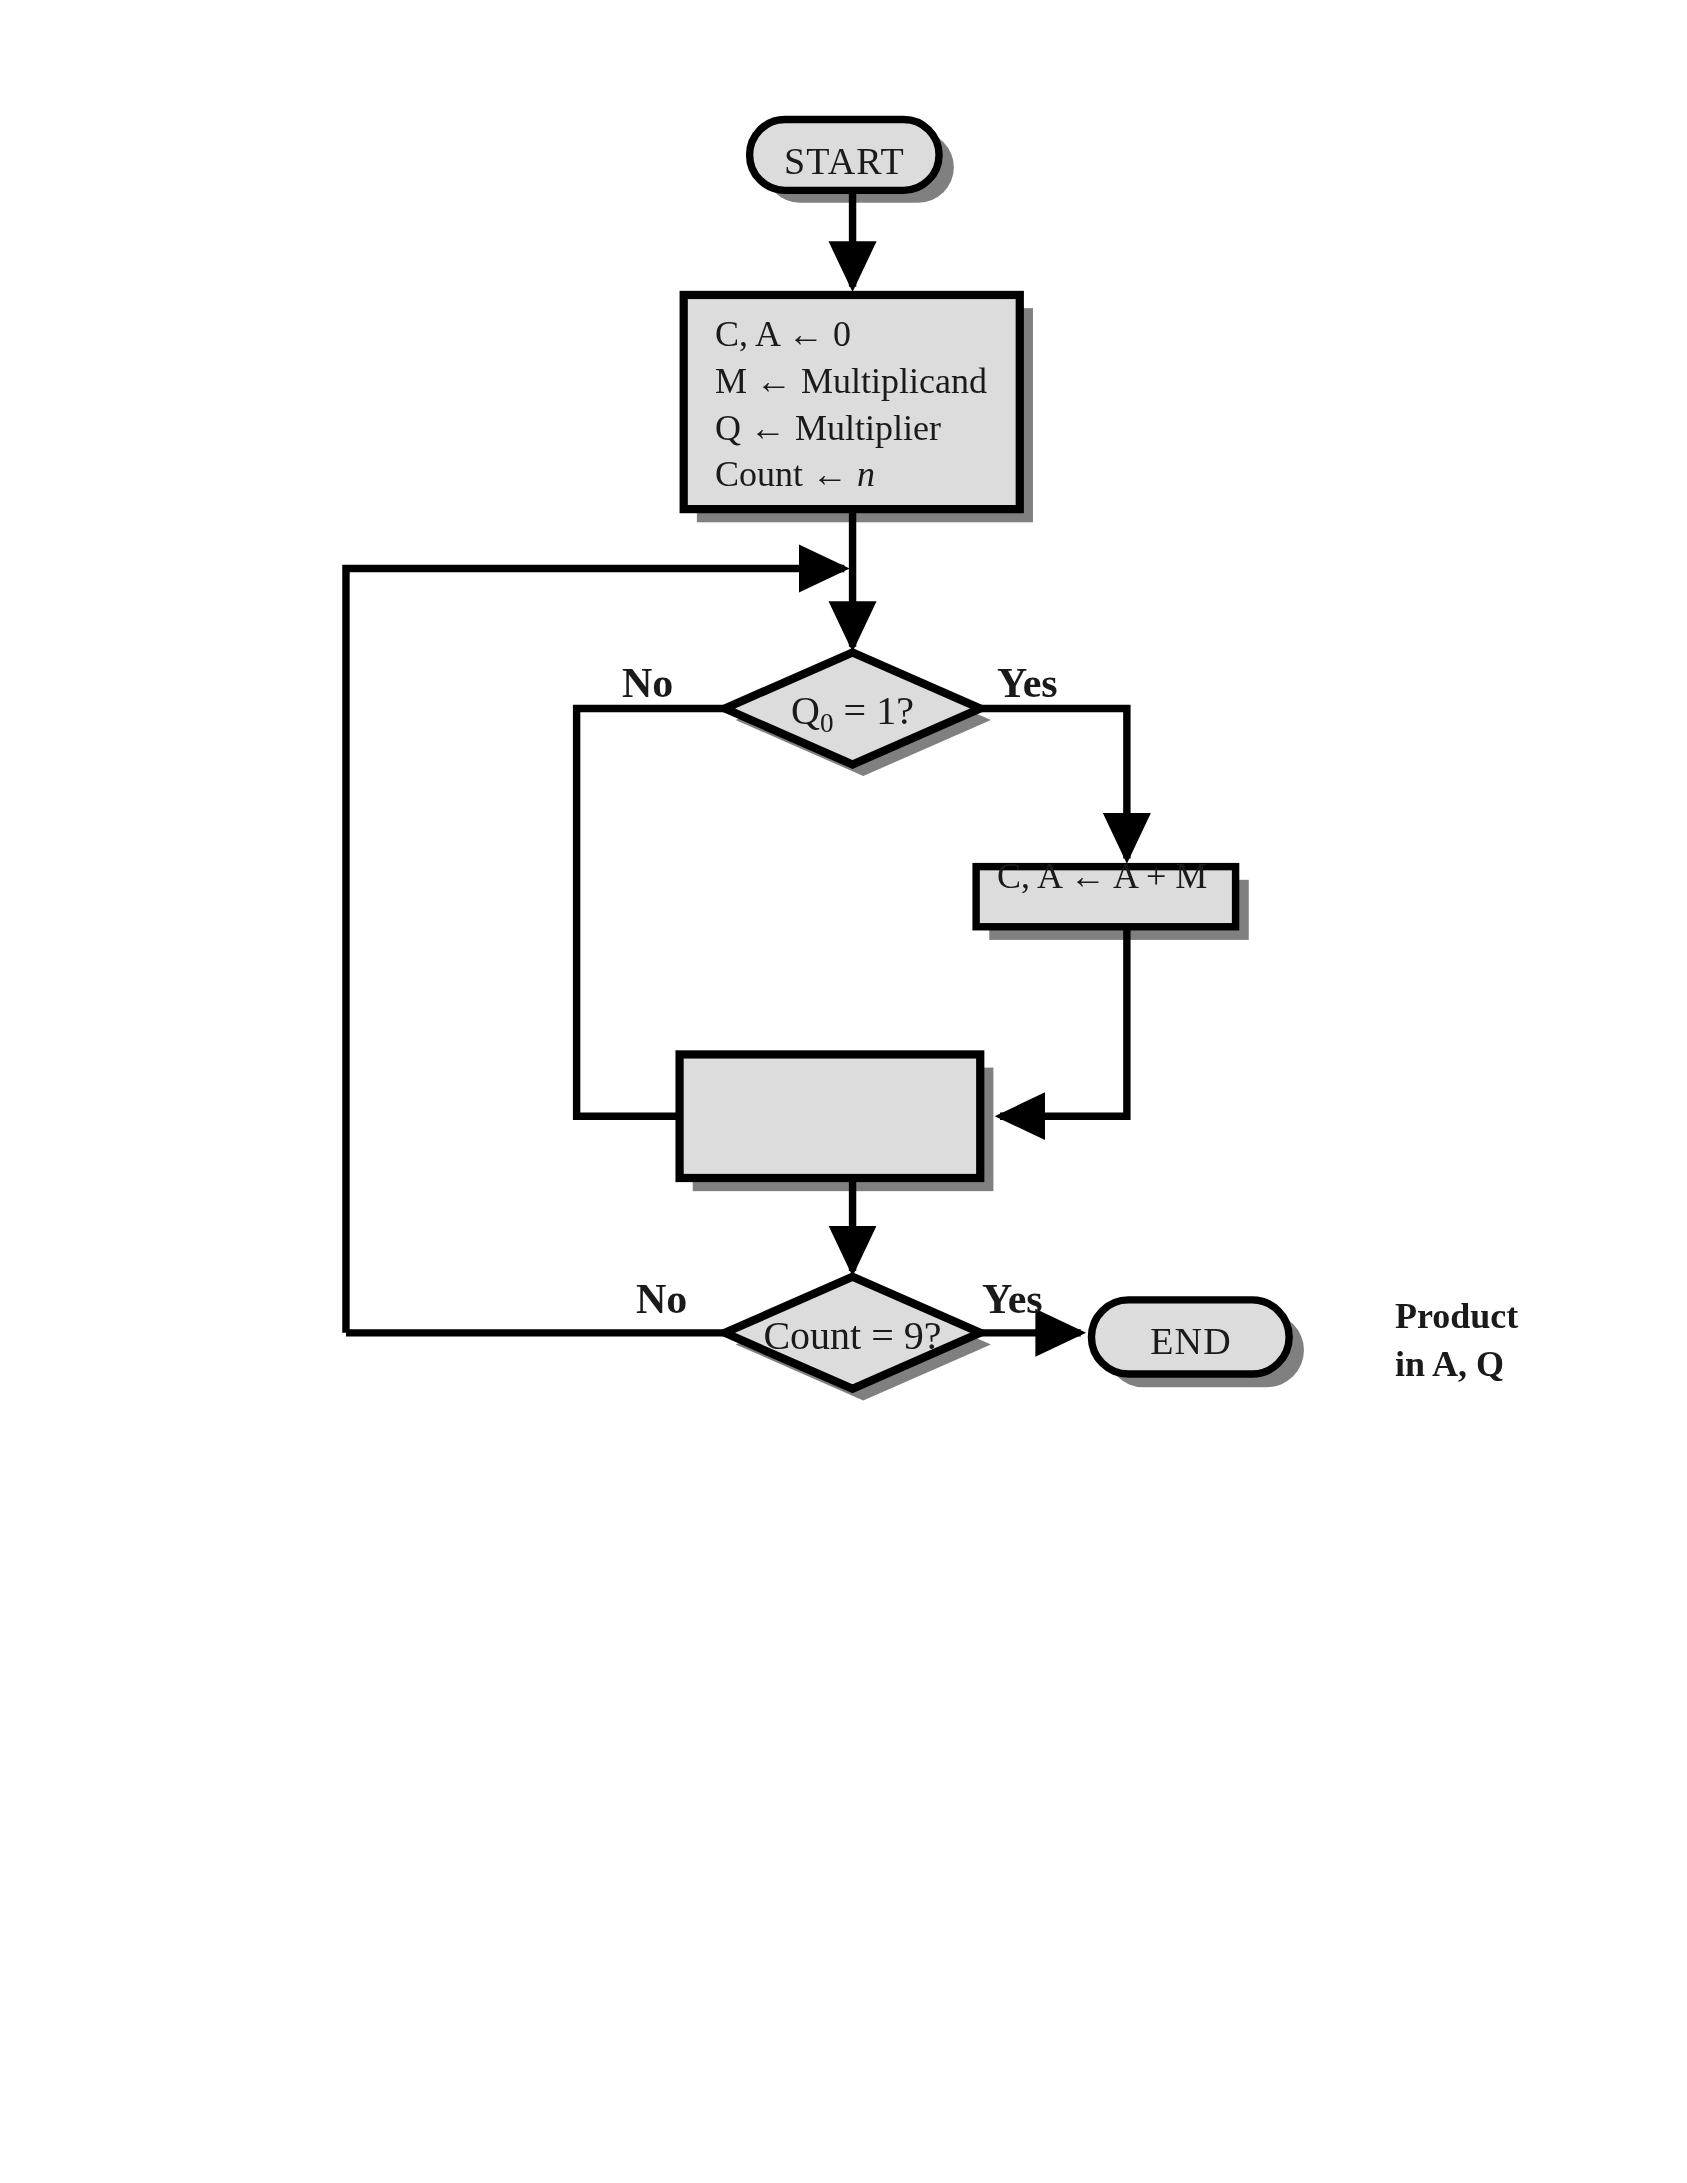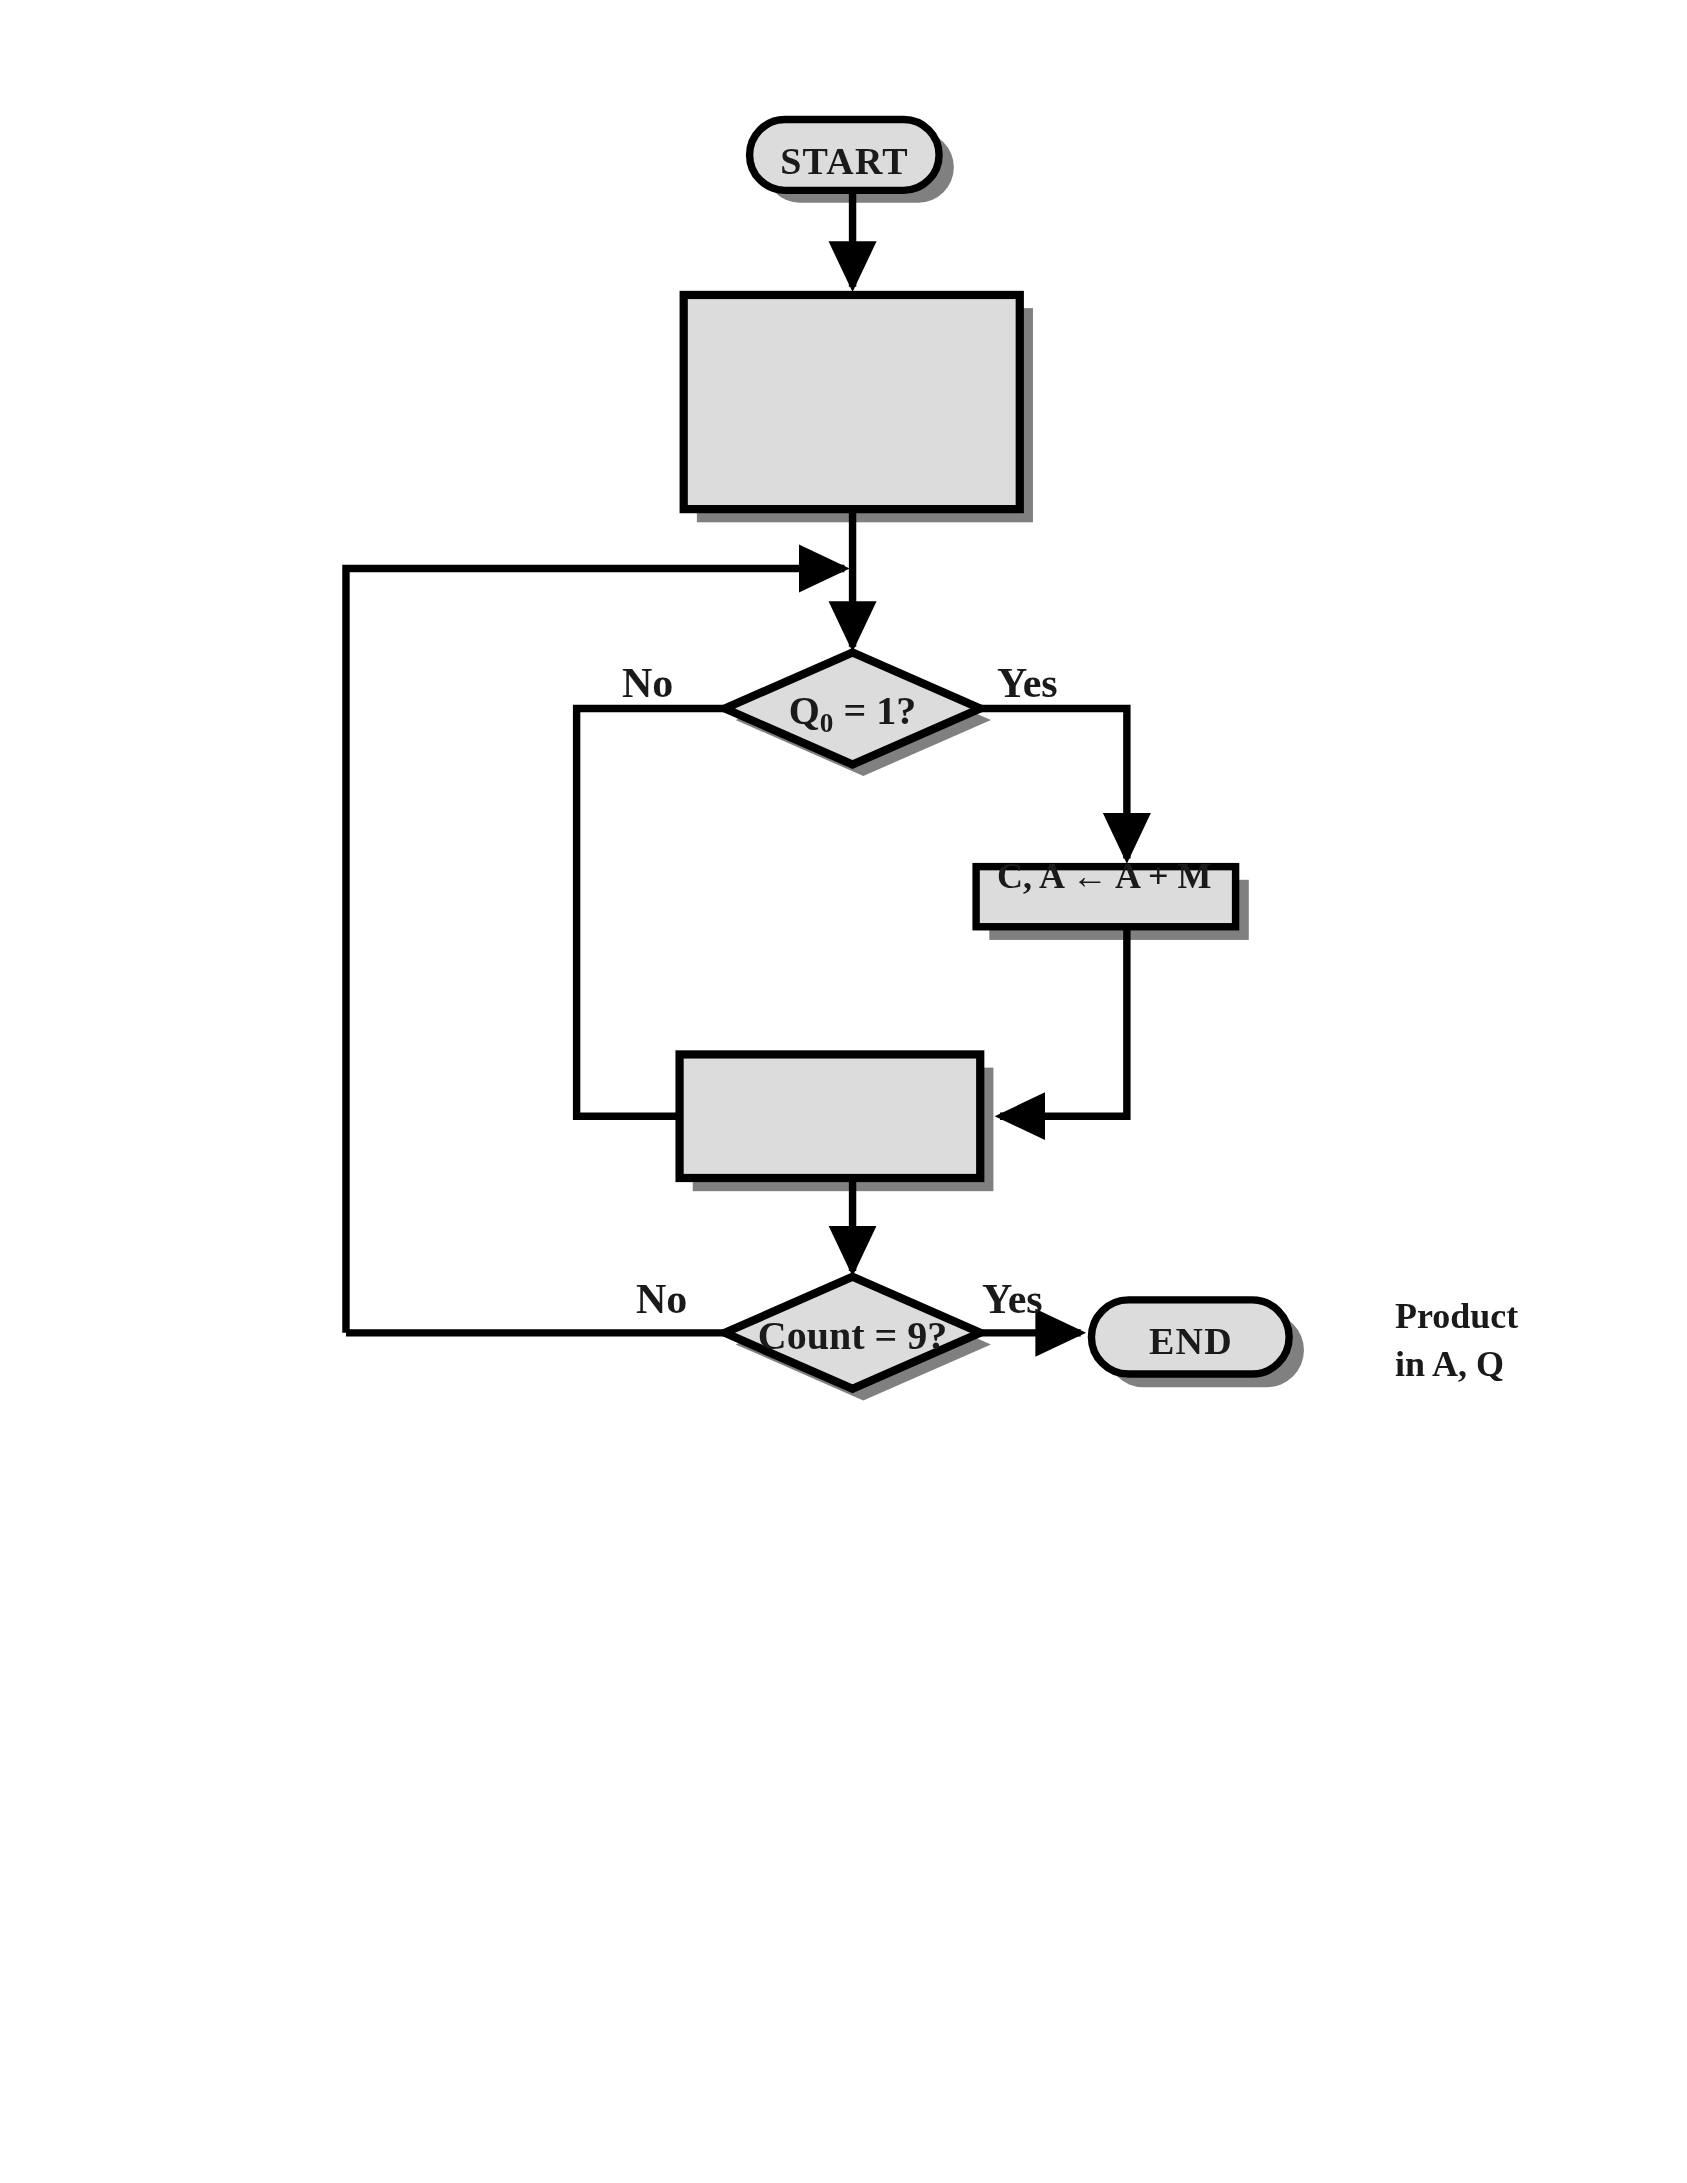--- a/index.html
+++ b/index.html
@@ -19,21 +19,21 @@
     position: absolute;
     left: 0;
     top: 0;
     width: 1687px;
     height: 2183px;
   }
   
   .node-text {
     position: absolute;
     color: #1a1a1a;
-    font-weight: bold;
+    font-weight: normal;
     line-height: 1.30;
     white-space: pre;
     pointer-events: none;
   }
   .terminal-text {
     font-size: 38px;
     letter-spacing: 1.2px;
     text-align: center;
   }
   .process-text {
@@ -140,20 +140,21 @@
       <rect x="825" y="1280" width="365" height="150" stroke-width="10"></rect>
 
       <polygon points="1035,1550 1190,1618 1035,1686 880,1618" stroke-width="10"></polygon>
 
       <rect x="1325" y="1578" width="240" height="90" rx="45" ry="45" stroke-width="9"></rect>
     </g>
   </svg>
 
   <div class="node-text terminal-text" id="start-label">START</div>
 
+  <div class="node-text process-text" id="init-label"><span>C, A ← 0</span><br><span>M ← Multiplicand</span><br><span>Q ← Multiplier</span><br><span>Count ← </span><span class="ital">n</span></div>
 
   <div class="node-text decision-text" id="q0-label"><span>Q</span><span class="sub">0</span><span> = 1?</span></div>
 
   <div class="node-text process-text" id="add-label">C, A ← A + M</div>
 
 
   <div class="node-text decision-text" id="count-label">Count = 9?</div>
 
   <div class="node-text terminal-text" id="end-label">END</div>
 

